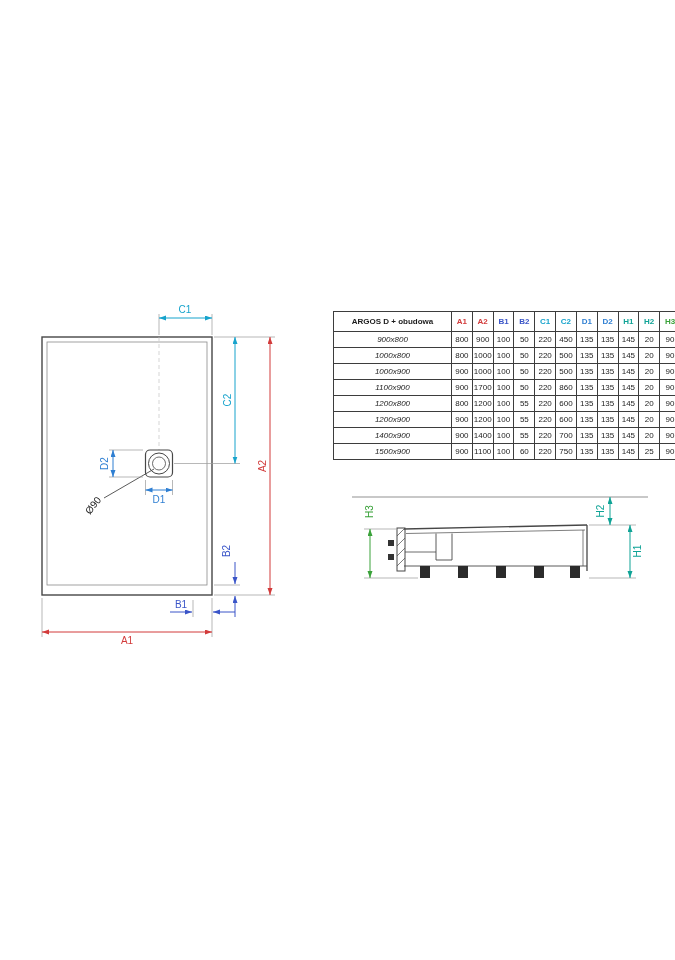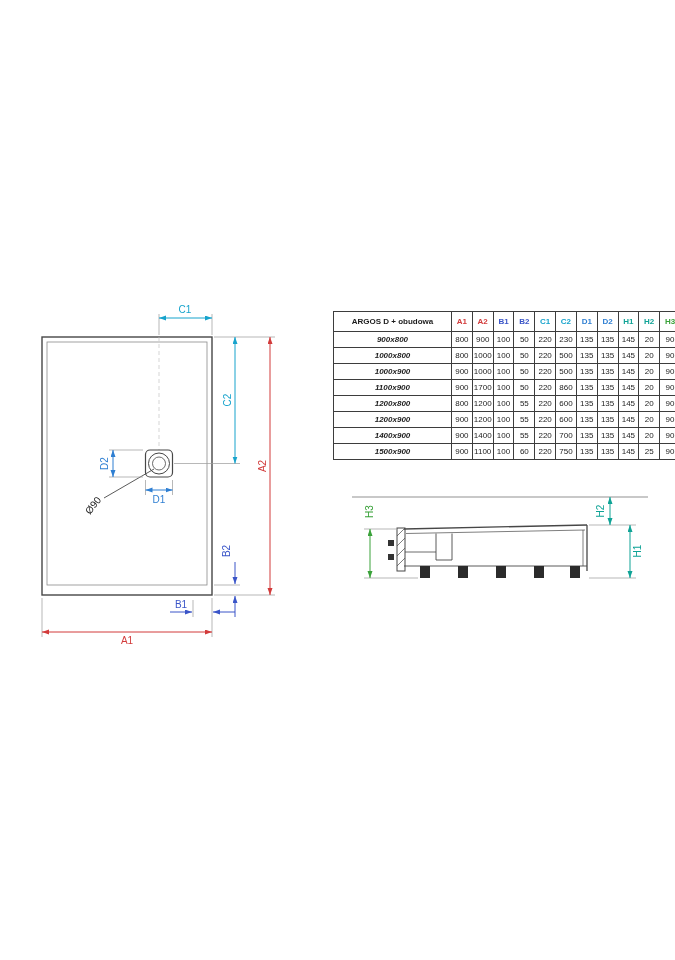--- a/index.html
+++ b/index.html
@@ -7,21 +7,21 @@
           font-family:"Liberation Sans",sans-serif;}
   svg text{font-family:"Liberation Sans",sans-serif;}
   .spec-table{position:absolute;left:333px;top:311px;width:348px;
               border-collapse:collapse;table-layout:fixed;background:#fff;}
   .spec-table th,.spec-table td{border:1px solid #3d3d3d;text-align:center;vertical-align:middle;
               padding:0 1px;height:15px;font-size:8px;color:#1c1c1c;
               overflow:hidden;white-space:nowrap;}
   .spec-table thead th{height:19px;}
   .title-cell{font-size:11px;font-weight:bold;color:#111;}
   .col-head{font-size:9px;font-weight:bold;}
-  .size-cell{font-weight:bold;font-style:italic;font-size:8px;}
+  .size-cell{font-weight:normal;font-style:italic;font-size:8px;}
 </style>
 </head>
 <body>
 
 <div id="canvas">
 
   <svg style="position:absolute;left:30px;top:300px" width="260" height="350" viewBox="0 0 260 350">
     <defs>
       <marker id="mkA" markerWidth="8" markerHeight="6" refX="7" refY="2.5" orient="auto-start-reverse" markerUnits="userSpaceOnUse">
         <path d="M0,0 L7,2.5 L0,5 Z" fill="#d23b3b"></path>
@@ -144,21 +144,21 @@
     </thead>
     <tbody>
 
     <tr>
           <td class="size-cell">900x800</td>
           <td>800</td>
           <td>900</td>
           <td>100</td>
           <td>50</td>
           <td>220</td>
-          <td>230</td>
+          <td>450</td>
           <td>135</td>
           <td>135</td>
           <td>145</td>
           <td>20</td>
           <td>90</td>
         </tr>
         <tr>
           <td class="size-cell">1000x800</td>
           <td>800</td>
           <td>1000</td>

